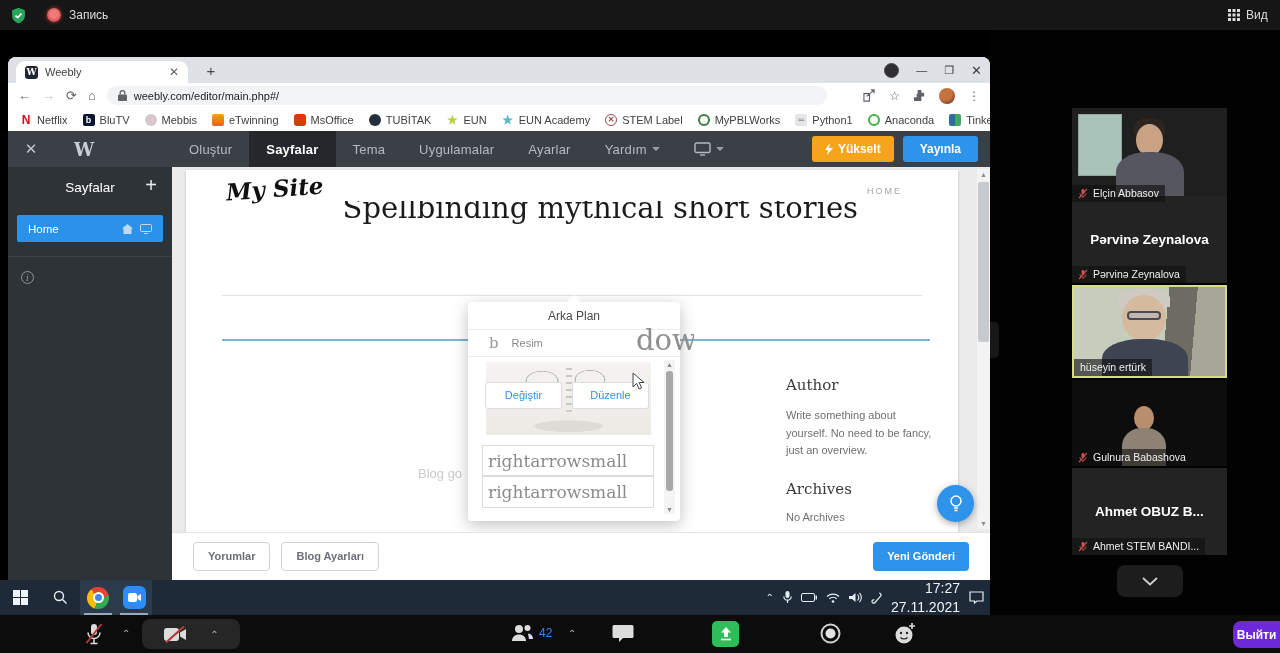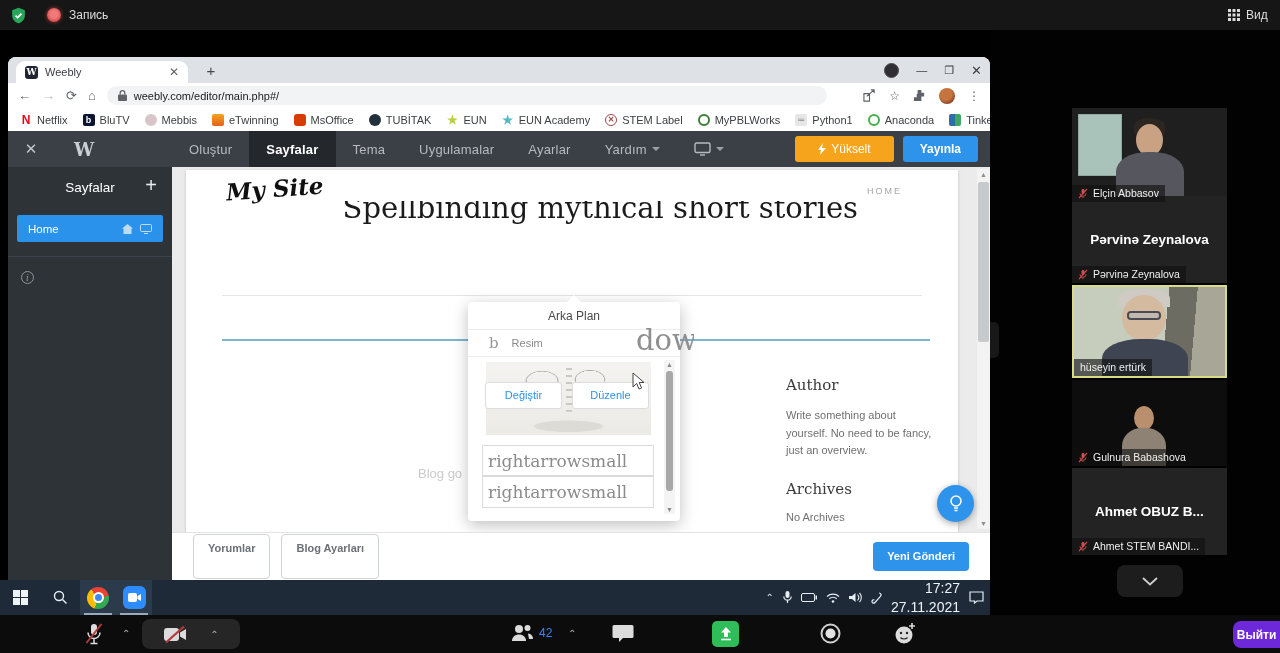--- a/index.html
+++ b/index.html
@@ -48,21 +48,21 @@
 
   
   .wnav{height:36px;background:#3b4046;display:flex;align-items:center;color:#b6bac0;font-size:13px}
   .wnav .xclose{width:46px;text-align:center;font-size:15px;color:#c3c7cc}
   .wlogo{width:60px;text-align:center;font-family:"DejaVu Serif",serif;font-weight:bold;font-size:18px;color:#caced4}
   .wmenu{display:flex;align-items:center;height:100%;margin-left:58px}
   .wmenu .mi{padding:0 17px;height:100%;display:flex;align-items:center;gap:5px;letter-spacing:.2px}
   .wmenu .mi.active{background:#24272c;color:#fff;font-weight:bold}
   .caret{width:0;height:0;border-left:4px solid transparent;border-right:4px solid transparent;border-top:4px solid #9aa0a7}
   .wnav-right{margin-left:auto;display:flex;align-items:center;gap:9px;padding-right:12px}
-  .btn-upg{background:#f7a41d;border-radius:3px;color:#fff;font-weight:normal;font-size:12px;height:26px;padding:0 23px;display:flex;align-items:center;gap:5px}
+  .btn-upg{background:#f7a41d;border-radius:3px;color:#fff;font-weight:bold;font-size:12px;height:26px;padding:0 13px;display:flex;align-items:center;gap:5px}
   .btn-pub{background:#2e93ea;border-radius:3px;color:#fff;font-weight:bold;font-size:12px;height:26px;padding:0 17px;display:flex;align-items:center}
 
   .editor{display:flex;height:413px}
   .sidebar{width:164px;background:#2e3338;position:relative;flex:0 0 164px}
   .sb-head{height:40px;display:flex;align-items:center;justify-content:center;color:#fff;font-size:13.5px;position:relative}
   .sb-plus{position:absolute;right:15px;top:7px;font-size:20px;font-weight:300;color:#e8eaed}
   .homerow{margin:8px 9px 14px;background:#2a92ea;border-radius:2px;height:27px;display:flex;align-items:center;padding:0 11px;color:#fff;font-size:11.5px}
   .homerow .ricons{margin-left:auto;display:flex;gap:7px;opacity:.9}
   .sb-div{border-top:1px solid #3c434b;margin:0 0 14px}
   .sb-hint{padding:0 13px;display:flex;gap:7px;color:#8d959d;font-size:10.5px;line-height:1.55}
@@ -109,21 +109,21 @@
   .dlg-box2{top:174px;height:32px}
 
   .pg-scroll{position:absolute;right:0;top:2px;width:13px;height:360px;background:#f3f3f3;z-index:6}
   .pg-scroll .up,.pg-scroll .dn{position:absolute;left:0;width:13px;height:11px;color:#8d8d8d;font-size:7px;text-align:center;line-height:11px}
   .pg-scroll .up{top:0}.pg-scroll .dn{bottom:0}
   .pg-thumb{position:absolute;left:1px;top:13px;width:11px;height:160px;background:#c6cacd;border-radius:2px}
 
   .help-bubble{position:absolute;left:765px;top:318px;width:37px;height:37px;border-radius:50%;background:#2e93ea;box-shadow:0 2px 7px rgba(0,0,0,.35);display:flex;align-items:center;justify-content:center;z-index:8}
 
   .cfoot{position:absolute;left:0;right:0;bottom:0;height:48px;background:#fff;border-top:1px solid #e3e3e3;display:flex;align-items:center;padding:0 21px;gap:11px;z-index:6}
-  .fbtn{border:1px solid #ced3d8;border-radius:4px;padding:0 14px;height:45px;line-height:27px;font-size:11px;font-weight:bold;color:#6b7177;background:#fff}
+  .fbtn{border:1px solid #ced3d8;border-radius:4px;padding:0 14px;height:29px;line-height:27px;font-size:11px;font-weight:bold;color:#6b7177;background:#fff}
   .newpost{margin-left:auto;background:#2e93ea;border:none;border-radius:4px;height:29px;line-height:29px;padding:0 14px;color:#fff;font-size:11px;font-weight:bold}
 
   .cursor{position:absolute;left:460px;top:205px;z-index:12}
 
   
   .taskbar{position:absolute;left:0;top:580px;width:990px;height:35px;background:#1e2a38;display:flex;align-items:center;z-index:20}
   .tb-btn{width:40px;height:35px;display:flex;align-items:center;justify-content:center}
   .tb-app{width:36px;height:35px;display:flex;align-items:center;justify-content:center;position:relative}
   .tb-app.active{background:#2b3b4b}
   .tb-app.active::after{content:"";position:absolute;bottom:0;left:4px;right:4px;height:2px;background:#98aabc}

